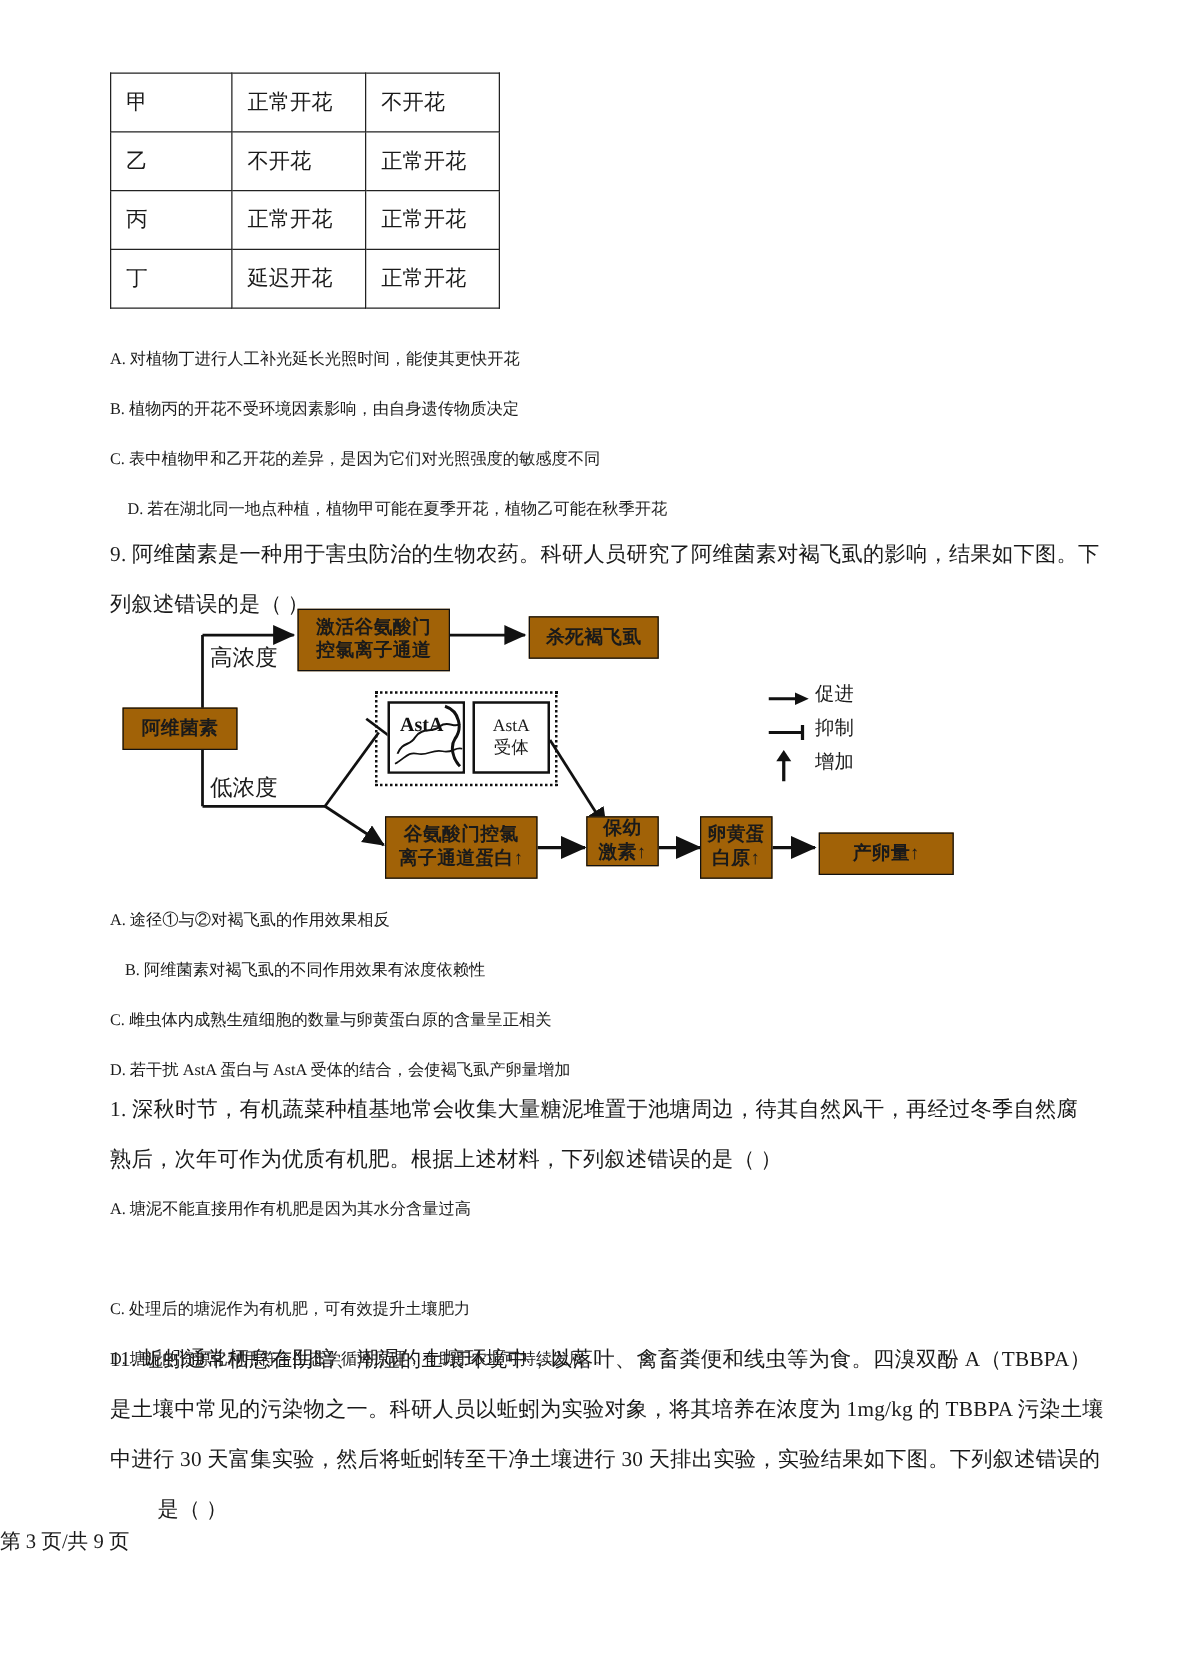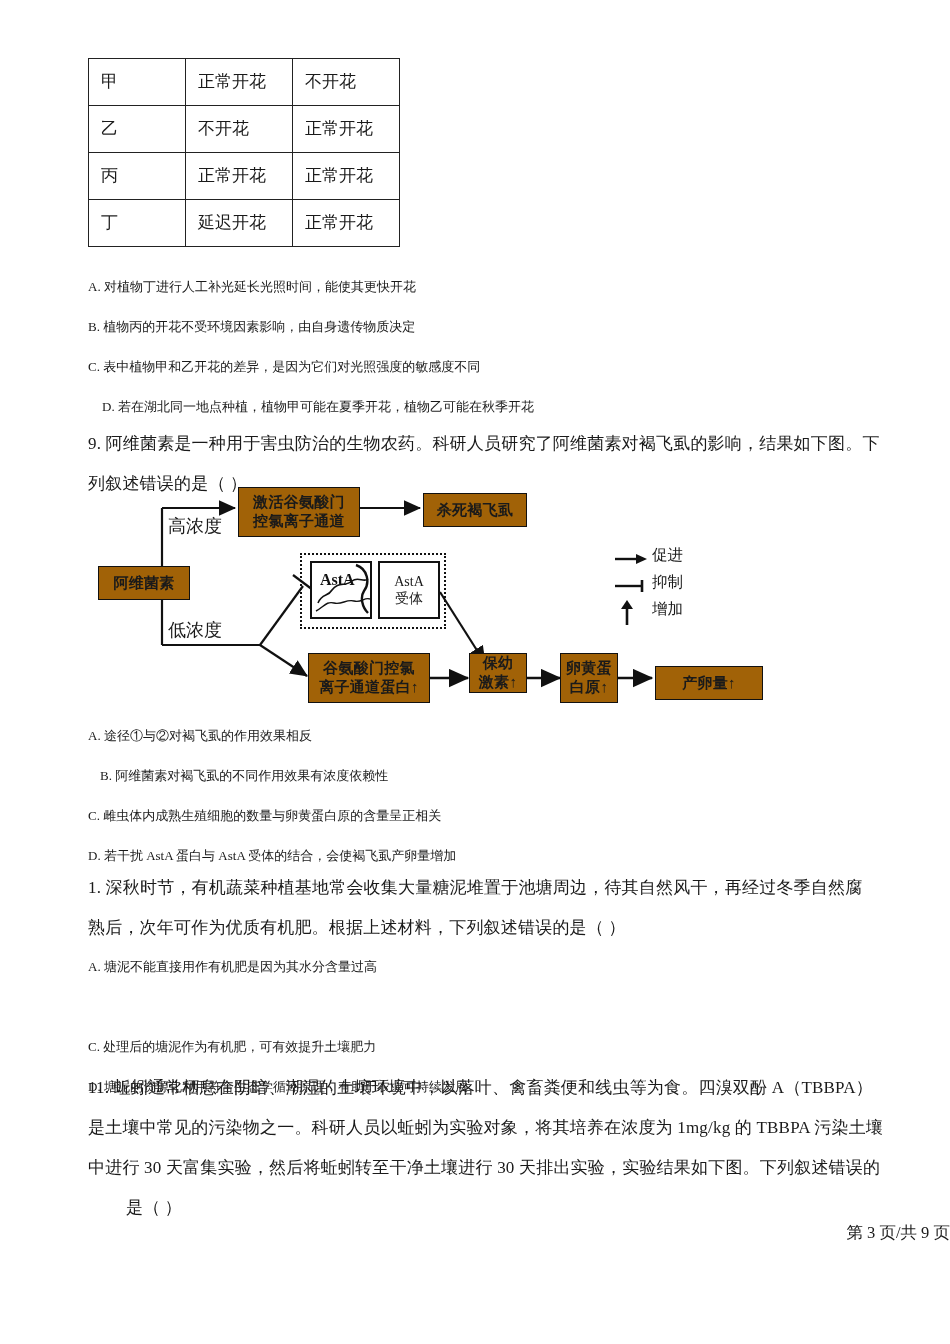--- a/index.html
+++ b/index.html
@@ -127,21 +127,21 @@
     height: 225px;
     overflow: visible;
   }
 
   
   .footer {
     position: absolute;
     left: 0;
     top: 1222px;
     width: 950px;
-    text-align: right;
+    text-align: left;
     font-size: 16.5px;
   }
 </style>
 </head>
 <body>
 
 <div class="page">
 
   <div class="tbl-wrap">
     <table class="flower-table">

